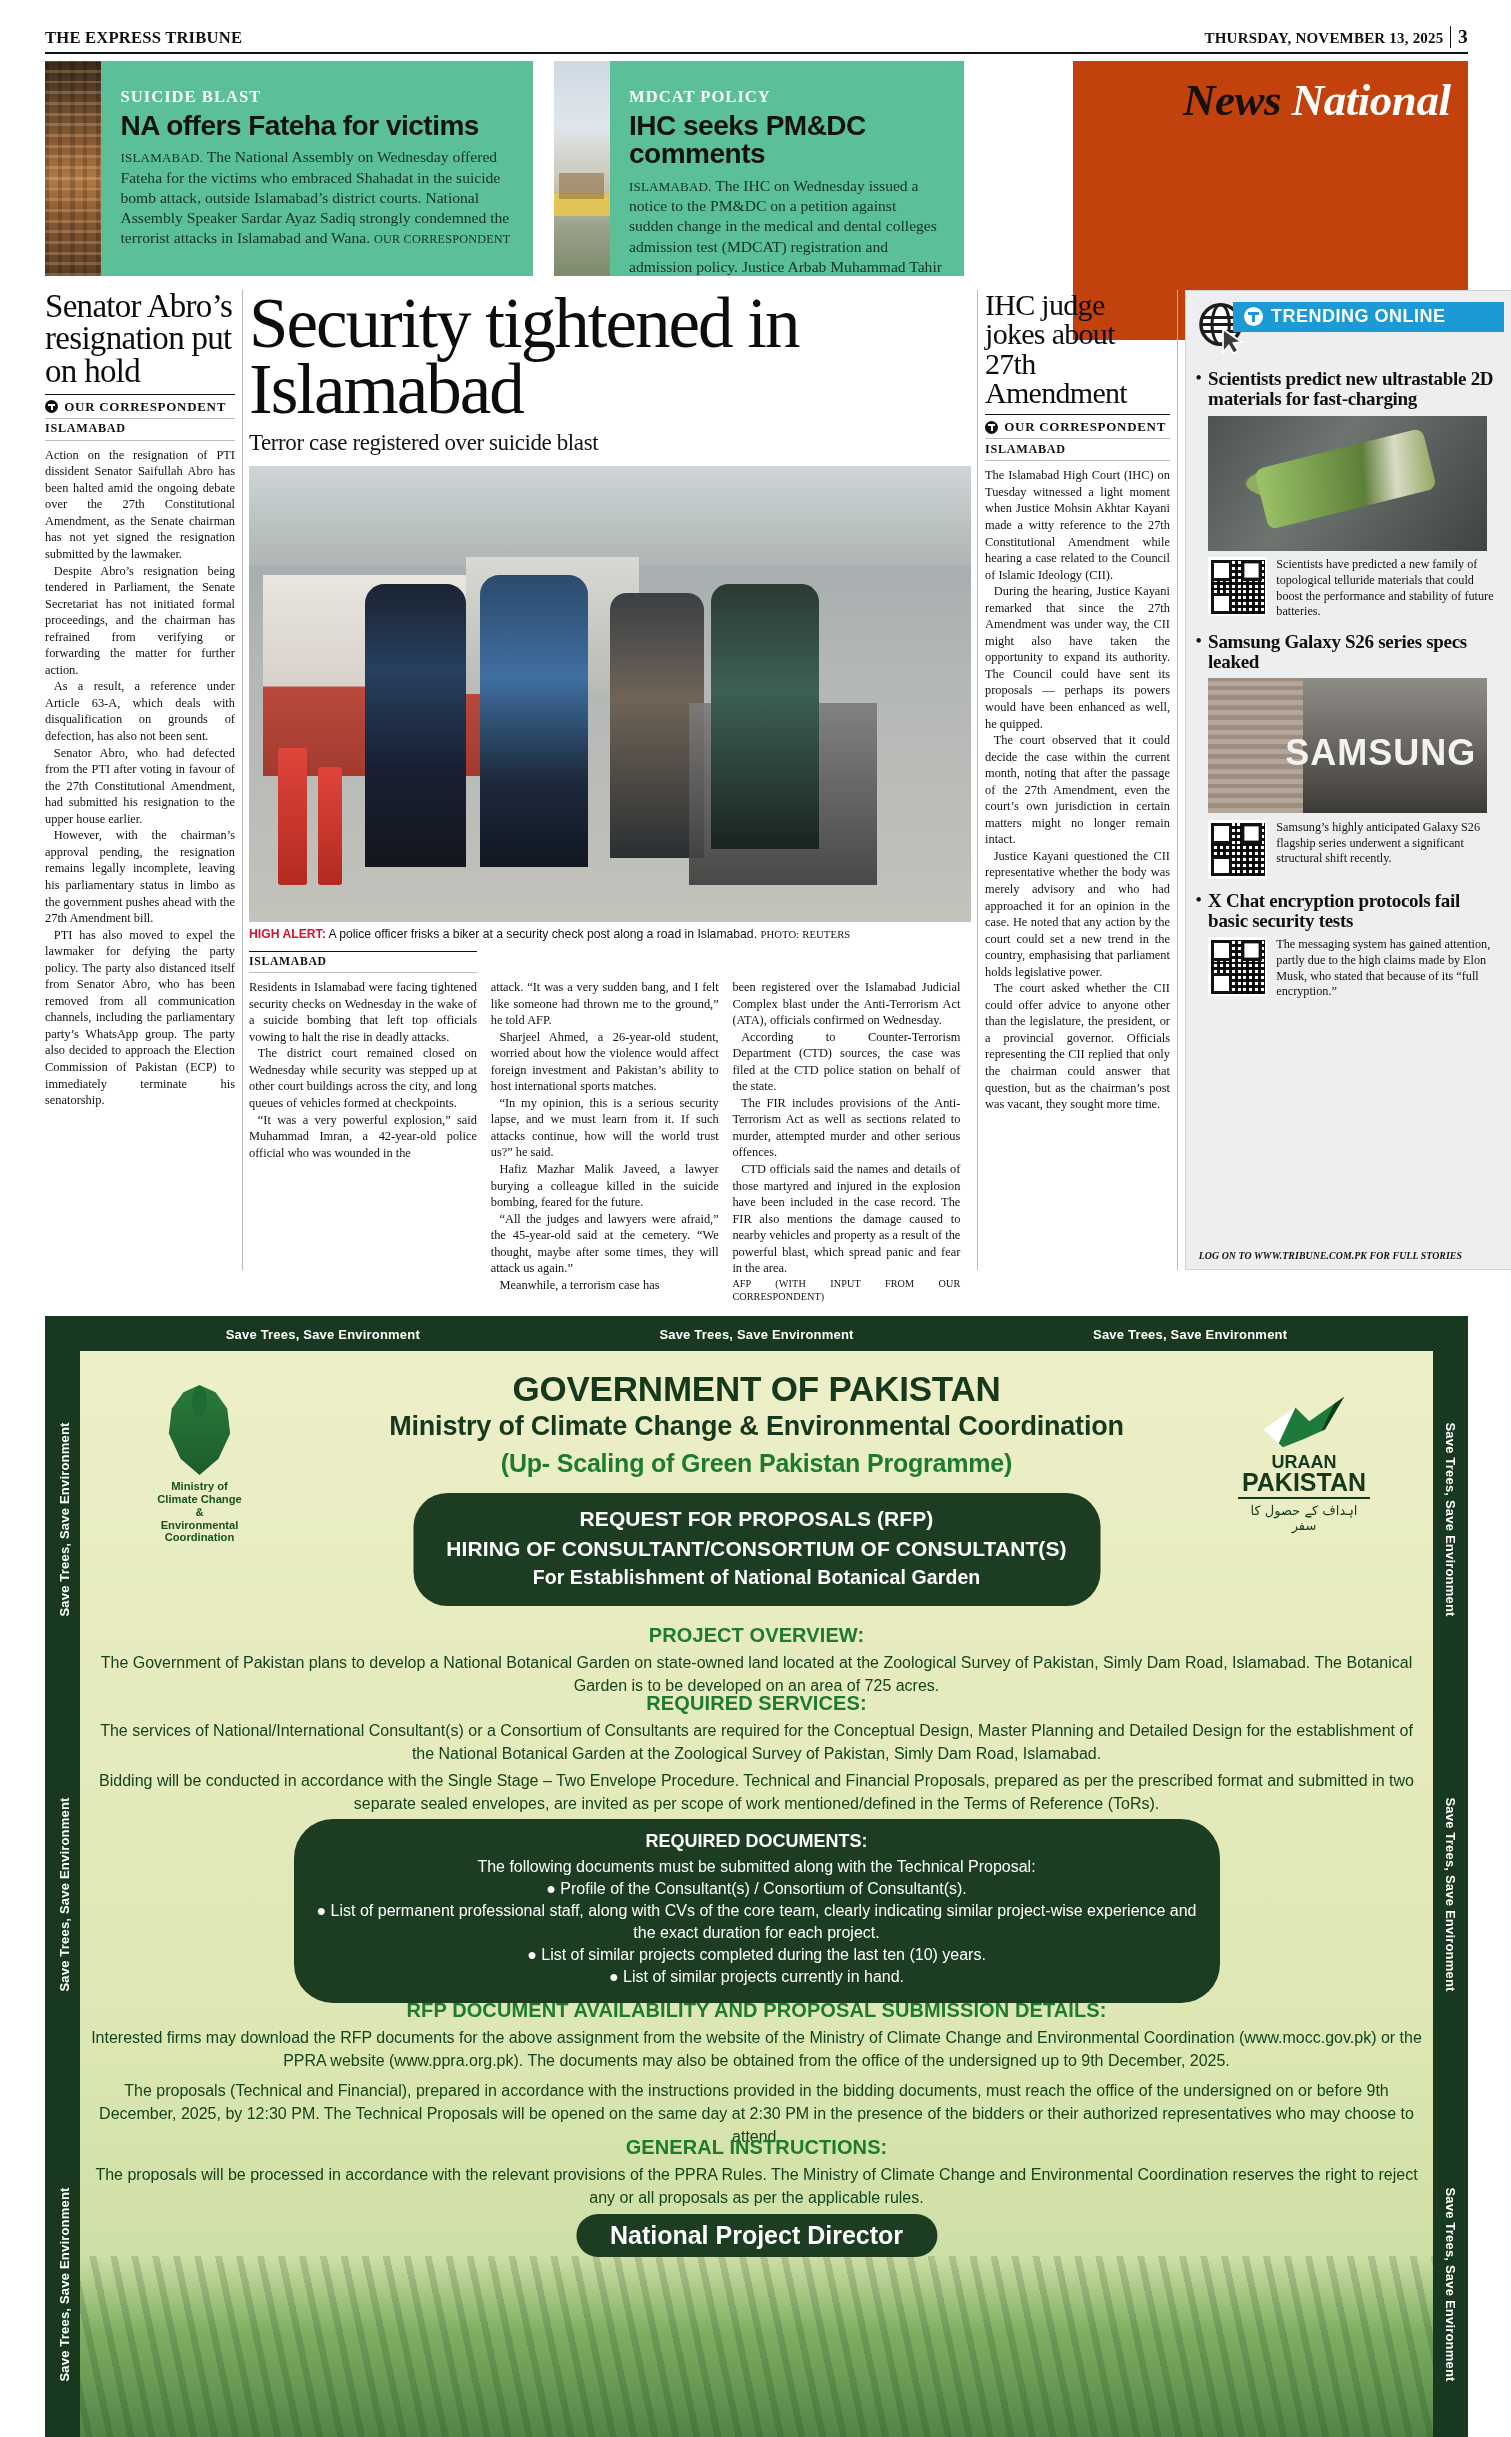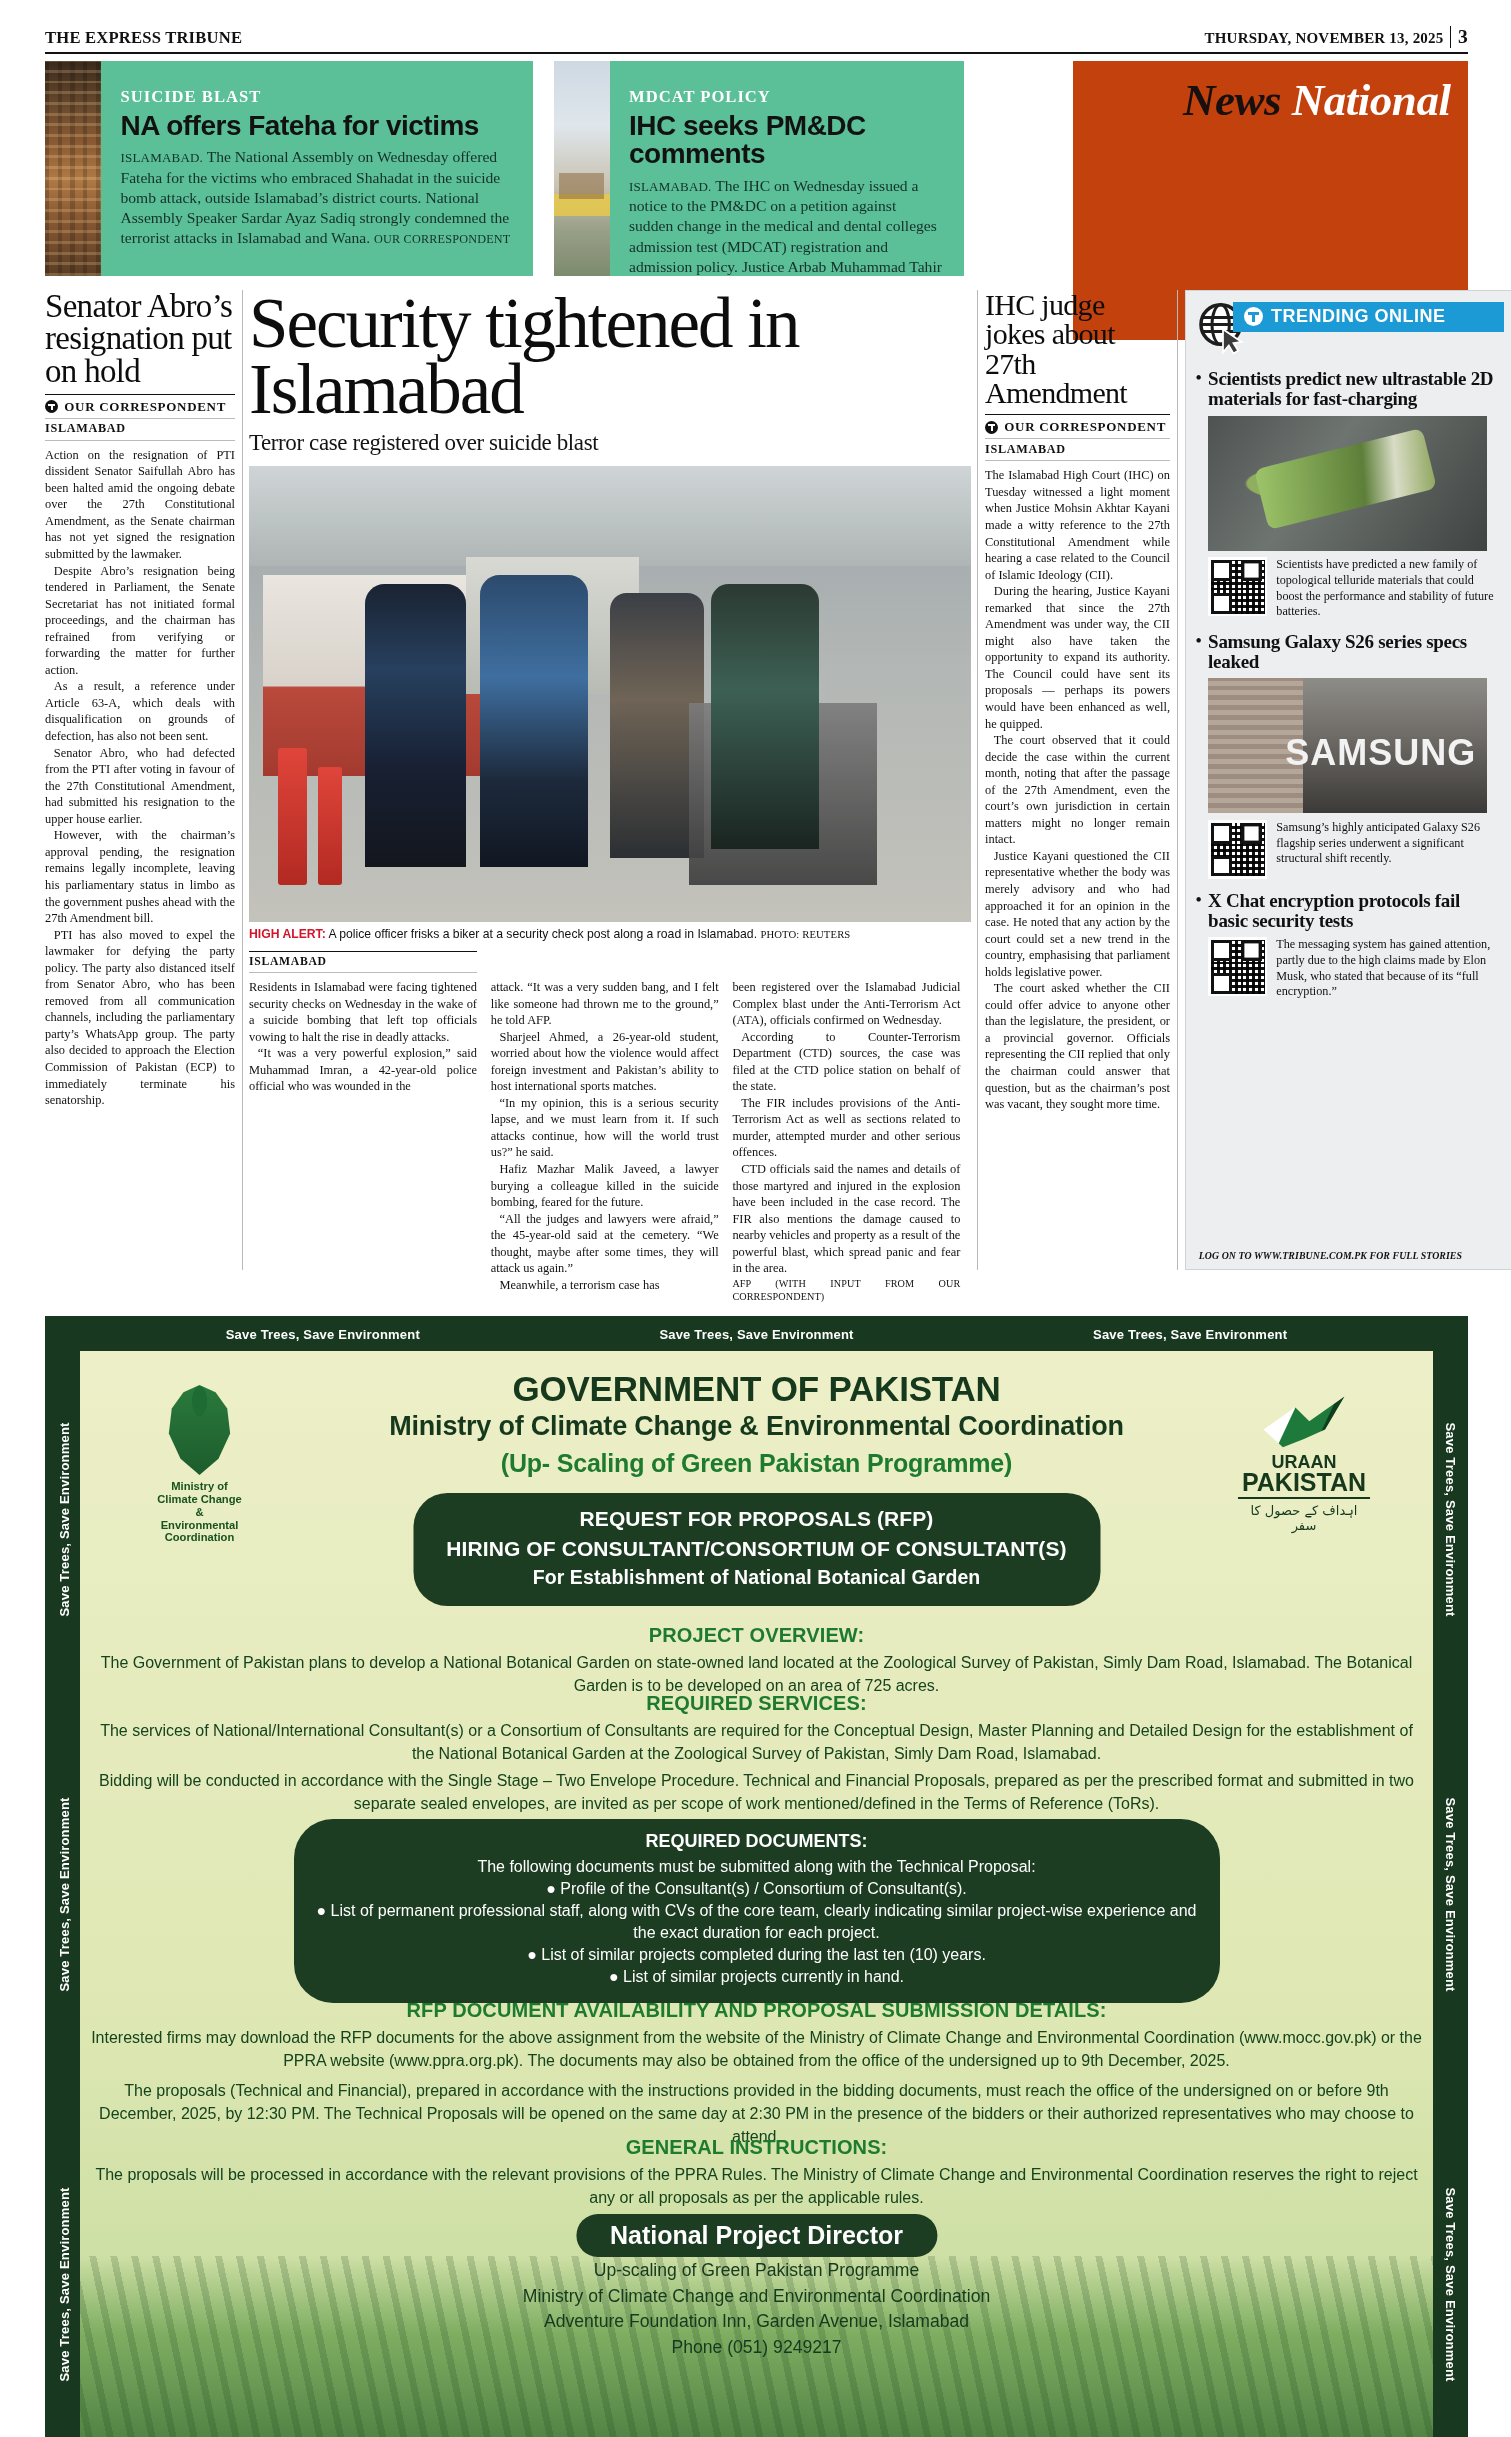--- a/index.html
+++ b/index.html
@@ -289,20 +289,21 @@
       </div>
       <div class="caption">
         <span class="cap-alert">HIGH ALERT:</span><span> A police officer frisks a biker at a security check post along a road in Islamabad. </span><span class="cap-src">PHOTO: REUTERS</span>
       </div>
 
       <div class="main-cols">
         <div class="mcol">
           <div class="mc-date">ISLAMABAD</div>
           <div class="body-txt">
             <p>Residents in Islamabad were facing tightened security checks on Wednesday in the wake of a suicide bombing that left top officials vowing to halt the rise in deadly attacks.</p>
+            <p>The district court remained closed on Wednesday while security was stepped up at other court buildings across the city, and long queues of vehicles formed at checkpoints.</p>
             <p>“It was a very powerful explosion,” said Muhammad Imran, a 42-year-old police official who was wounded in the</p>
           </div>
         </div>
         <div class="mcol">
           <div class="body-txt" style="margin-top:28px">
             <p>attack. “It was a very sudden bang, and I felt like someone had thrown me to the ground,” he told AFP.</p>
             <p>Sharjeel Ahmed, a 26-year-old student, worried about how the violence would affect foreign investment and Pakistan’s ability to host international sports matches.</p>
             <p>“In my opinion, this is a serious security lapse, and we must learn from it. If such attacks continue, how will the world trust us?” he said.</p>
             <p>Hafiz Mazhar Malik Javeed, a lawyer burying a colleague killed in the suicide bombing, feared for the future.</p>
             <p>“All the judges and lawyers were afraid,” the 45-year-old said at the cemetery. “We thought, maybe after some times, they will attack us again.”</p>
@@ -481,24 +482,18 @@
         <div class="sec-p">Interested firms may download the RFP documents for the above assignment from the website of the Ministry of Climate Change and Environmental Coordination (www.mocc.gov.pk) or the PPRA website (www.ppra.org.pk). The documents may also be obtained from the office of the undersigned up to 9th December, 2025.</div>
         <div class="sec-p" style="margin-top:7.8px">The proposals (Technical and Financial), prepared in accordance with the instructions provided in the bidding documents, must reach the office of the undersigned on or before 9th December, 2025, by 12:30 PM. The Technical Proposals will be opened on the same day at 2:30 PM in the presence of the bidders or their authorized representatives who may choose to attend.</div>
       </div>
 
       <div class="sec" style="top:785px">
         <div class="sec-h">GENERAL INSTRUCTIONS:</div>
         <div class="sec-p">The proposals will be processed in accordance with the relevant provisions of the PPRA Rules. The Ministry of Climate Change and Environmental Coordination reserves the right to reject any or all proposals as per the applicable rules.</div>
       </div>
 
       <div class="pill-npd" style="top:863px">National Project Director</div>
-      <div class="npd-lines" style="top:907px">
-        <div>Up-scaling of Green Pakistan Programme</div>
-        <div>Ministry of Climate Change and Environmental Coordination</div>
-        <div>Adventure Foundation Inn, Garden Avenue, Islamabad</div>
-        <div>Phone (051) 9249217</div>
-      </div>
 
     </div>
   </div>
 
 </div>
 
 
 </body></html>

